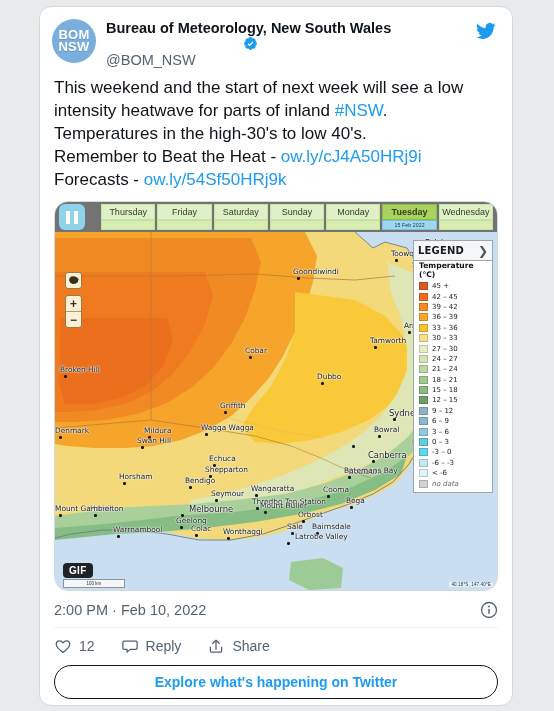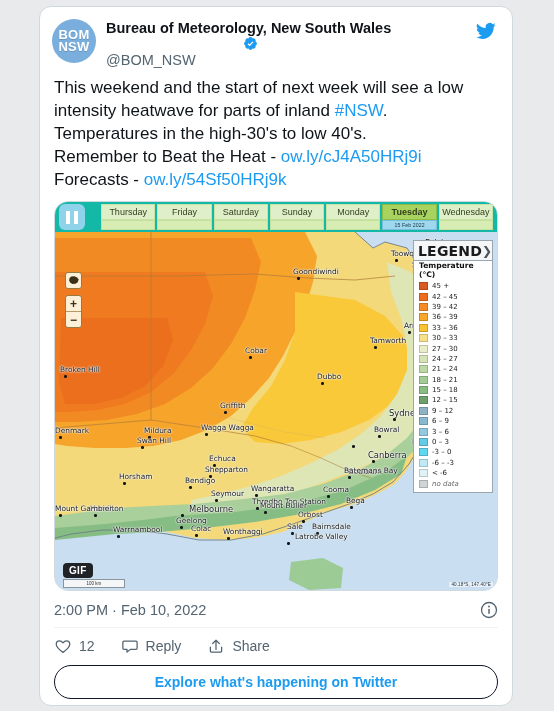--- a/index.html
+++ b/index.html
@@ -45,21 +45,21 @@
     word-wrap:break-word;
   }
   .tweettext a{color:#1d9bf0;text-decoration:none;}
 
   
   .media{
     position:relative;margin:8px 14px 0 14px;height:388px;
     border:1px solid #cfd9de;border-radius:14px;overflow:hidden;background:#fff;
   }
   
-  .daybar{position:absolute;left:0;top:0;right:0;height:30px;background:#14b8a6;}
+  .daybar{position:absolute;left:0;top:0;right:0;height:30px;background:#737373;}
   .daystrip{position:absolute;left:46px;top:2px;right:2px;height:16px;display:flex;}
   .day{
     flex:1;margin-right:2px;background:#dff0c8;border:1px solid #c9e3a5;
     font-size:9px;color:#33401f;text-align:center;line-height:14px;
     box-sizing:border-box;overflow:hidden;white-space:nowrap;
   }
   .day.active{background:#a9d35f;border-color:#8cba44;font-weight:bold;}
   .timestrip{position:absolute;left:46px;top:18px;right:2px;height:10px;display:flex;}
   .tcell{flex:1;margin-right:2px;background:#d7edb3;border:1px solid #c3e09c;box-sizing:border-box;}
   .tcell.active{background:#9ed8ef;border-color:#79bfdc;position:relative;}
@@ -94,21 +94,21 @@
   
   .legend{
     position:absolute;right:4px;top:8px;width:80px;z-index:7;
     font-family:"DejaVu Sans", sans-serif;
   }
   .legend-hd{
     height:20px;background:#f4f6f7;border:1px solid #9aa6ad;border-bottom:none;
     display:flex;align-items:center;justify-content:space-between;
     padding:0 4px;box-sizing:border-box;
   }
-  .legend-hd b{font-size:14px;color:#1a1a1a;letter-spacing:.2px;}
+  .legend-hd b{font-size:10px;color:#1a1a1a;letter-spacing:.2px;}
   .chev{font-size:12px;color:#4a5258;line-height:1;}
   .legend-bd{
     background:#ffffff;border:1px solid #9aa6ad;padding:0 4px 3px 5px;
     box-sizing:border-box;
   }
   .legend-title{font-size:7.6px;font-weight:bold;color:#111;margin-bottom:2px;}
   .lgrow{display:flex;align-items:center;height:10.4px;}
   .sw{width:9px;height:8px;flex:0 0 9px;margin-right:4px;border:1px solid rgba(0,0,0,.18);box-sizing:border-box;}
   .lglab{font-size:7px;color:#222;white-space:nowrap;}
   .lglab.nd{font-style:italic;color:#666;}

